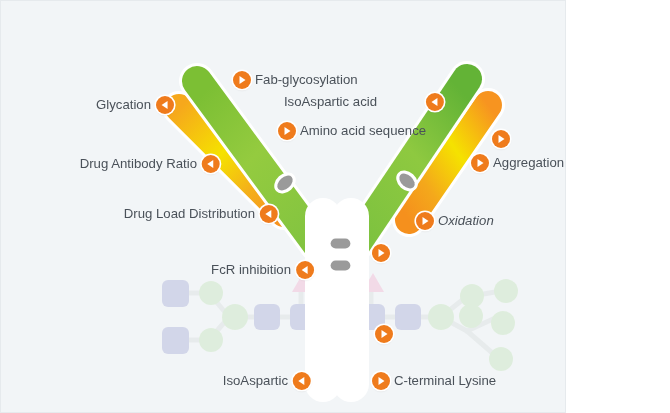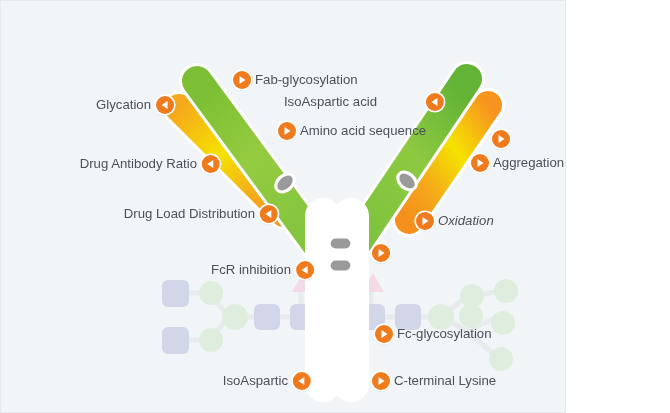--- a/index.html
+++ b/index.html
@@ -231,21 +231,20 @@
       </div>
       <div class="mk l" style="left: 313px; top: 252px; margin-top: 17px;">
         <span class="dot"></span>
         <span class="txt">FcR inhibition</span>
       </div>
       <div class="mk r" style="left: 371px; top: 252px;">
         <span class="dot"></span>
       </div>
       <div class="mk r" style="left: 374px; top: 333px;">
         <span class="dot"></span>
-        <span class="txt">Fc-glycosylation</span>
       </div>
       <div class="mk l" style="left: 310px; top: 380px;">
         <span class="dot"></span>
         <span class="txt">IsoAspartic</span>
       </div>
       <div class="mk r" style="left: 371px; top: 380px;">
         <span class="dot"></span>
         <span class="txt">C-terminal Lysine</span>
       </div>
     </div>

